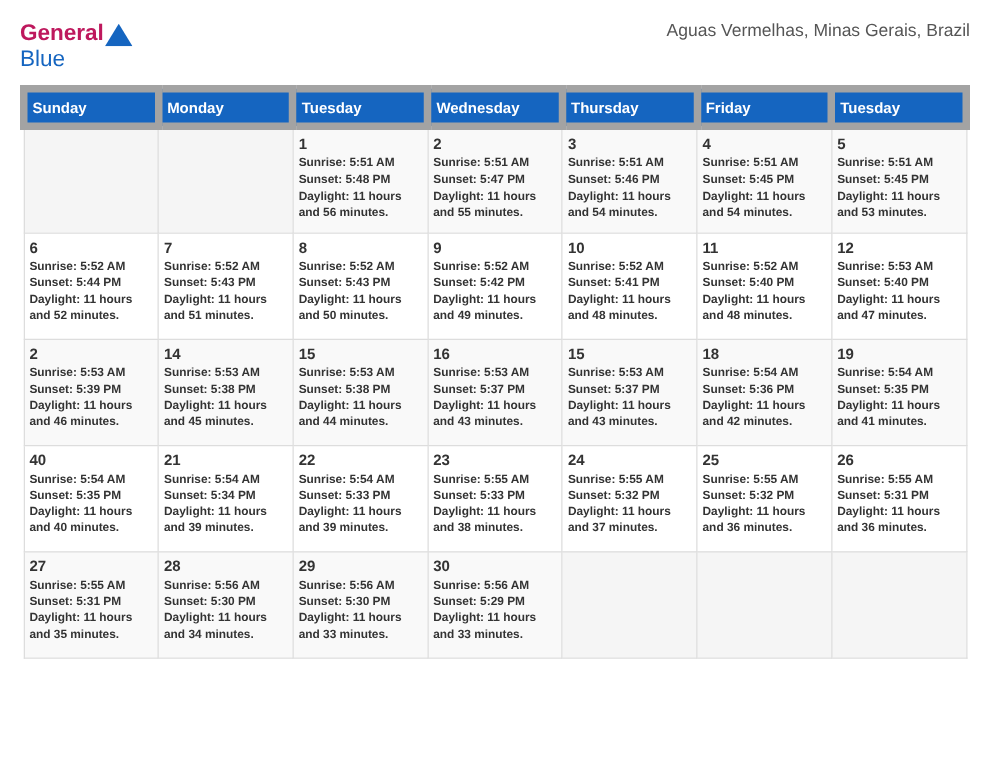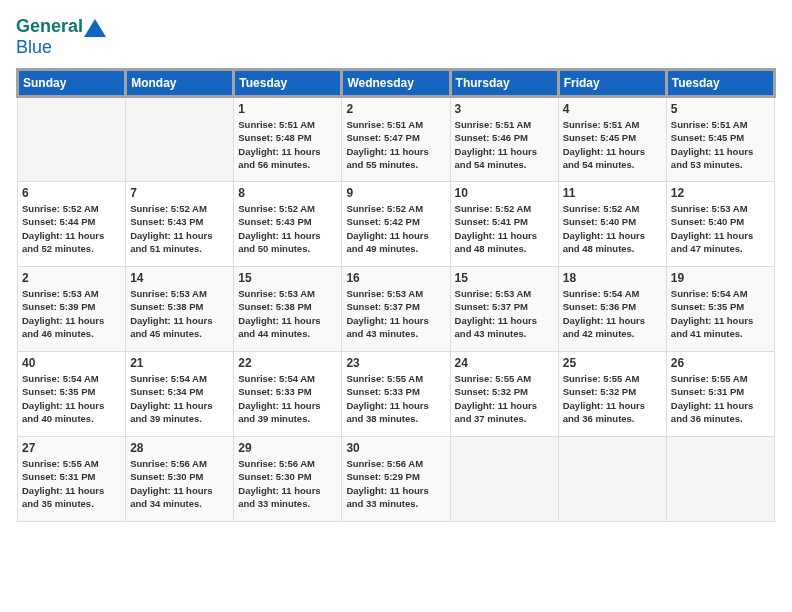--- a/index.html
+++ b/index.html
@@ -38,21 +38,21 @@
       border-collapse: collapse;
       border: 1px solid #ccc;
     }
     thead tr th {
       background-color: #1565c0;
       color: #fff;
       font-size: 12px;
       font-weight: bold;
       padding: 5px 4px;
       text-align: left;
-      border: 3px solid #a3a3a3;
+      border: 6px solid #a3a3a3;
     }
     tbody tr {
       border-bottom: 1px solid #ccc;
     }
     tbody tr:nth-child(odd) {
       background-color: #f9f9f9;
     }
     tbody tr:nth-child(even) {
       background-color: #ffffff;
     }
@@ -81,27 +81,28 @@
     .empty-cell {
       background: #f5f5f5;
     }
   </style>
 </head>
 <body>
 
 <div class="header-area">
   <div class="logo">
     <span>
-      <span style="font-size:18px;font-weight:bold;color:#0f766e;">General</span><svg width="22" height="18" viewBox="0 0 22 18" style="display:inline-block;vertical-align:middle;margin:0 1px;">
+      <span style="font-size:18px;font-weight:bold;color:#be185d;">General</span><svg width="22" height="18" viewBox="0 0 22 18" style="display:inline-block;vertical-align:middle;margin:0 1px;">
           <polygon points="11,0 22,18 0,18" fill="#1565c0"></polygon>
         </svg><br>
       <span style="font-size:18px;font-weight:normal;color:#1565c0;">Blue</span>
     </span>
   </div>
   <div class="title-area">
+    <div class="calendar-subtitle">Aguas Vermelhas, Minas Gerais, Brazil</div>
   </div>
 </div>
 
 <table>
   <thead>
     <tr>
     <th>Sunday</th>
         <th>Monday</th>
         <th>Tuesday</th>
         <th>Wednesday</th>

